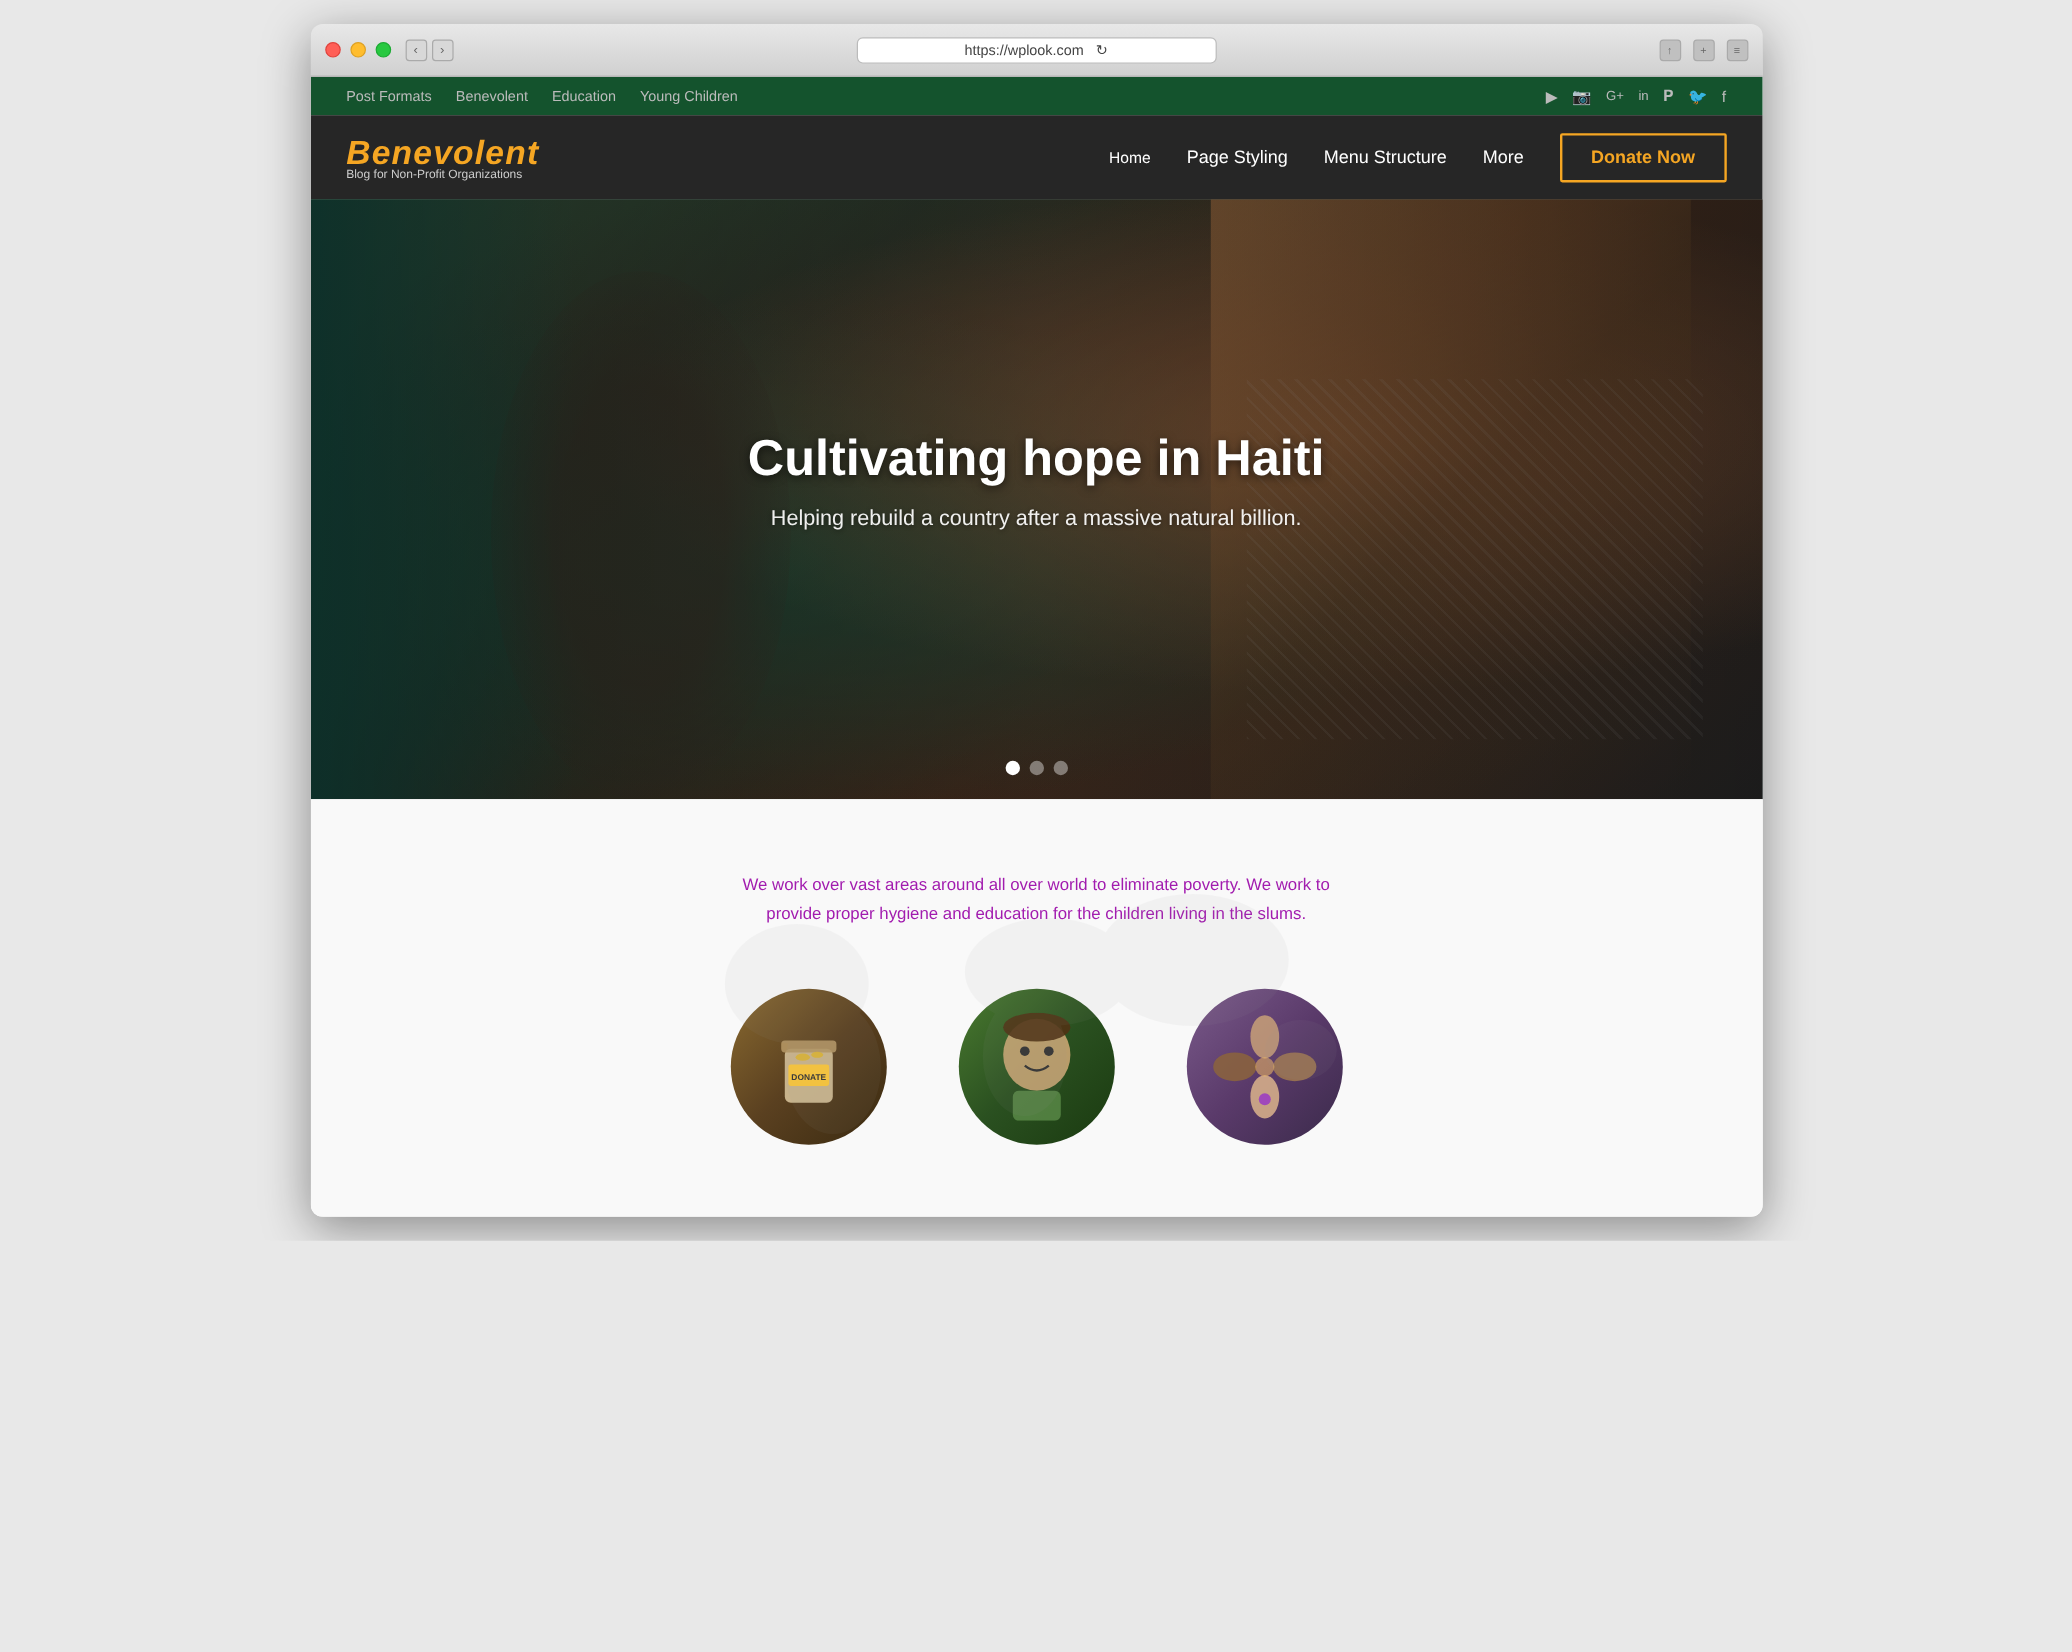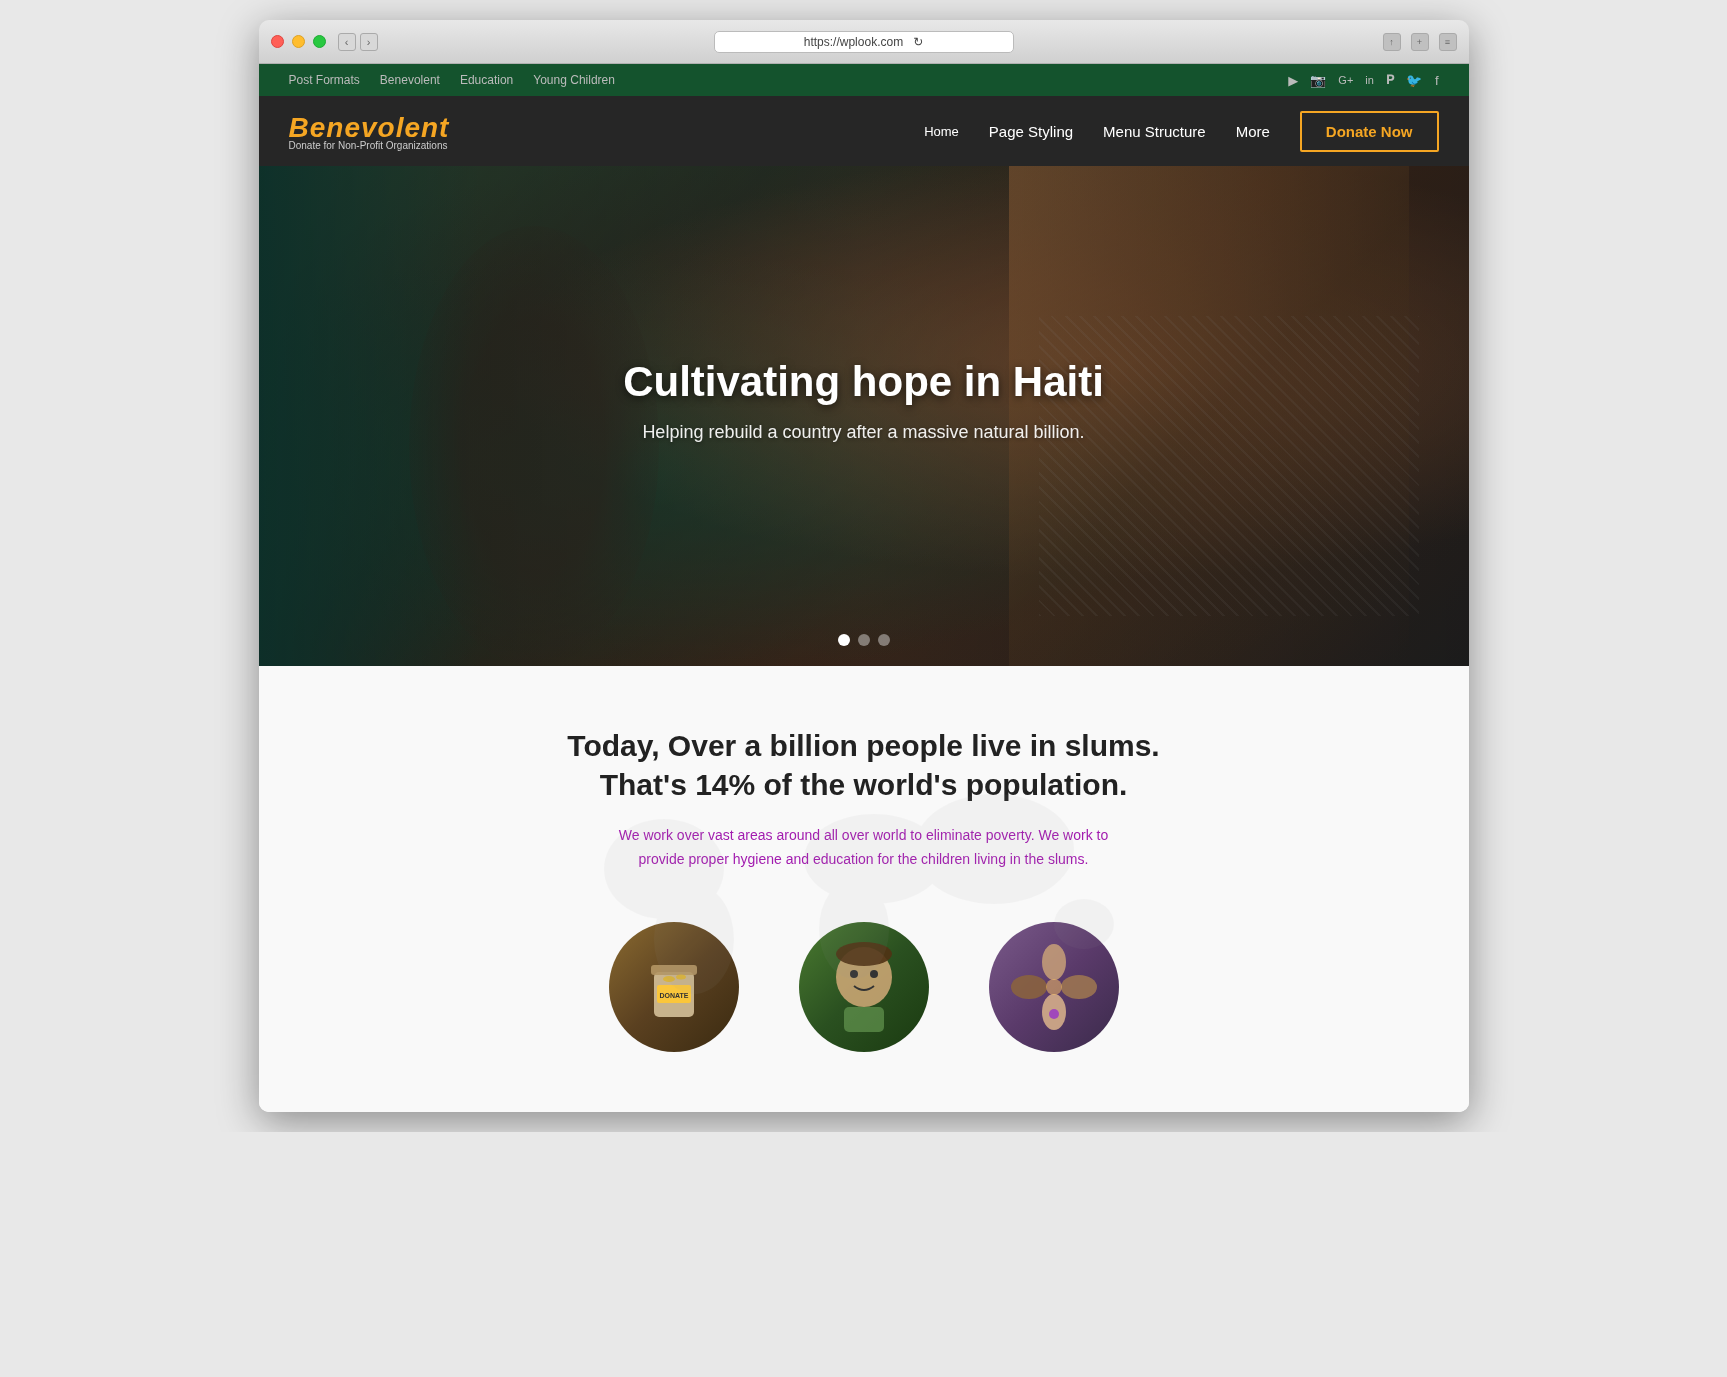--- a/index.html
+++ b/index.html
@@ -316,21 +316,21 @@
         <span class="social-icon" style="font-size:11px;">in</span>
         <span class="social-icon">𝐏</span>
         <span class="social-icon">🐦</span>
         <span class="social-icon">f</span>
       </div>
     </div>
 
     <div class="main-nav">
       <div>
         <div class="logo-text">Benevolent</div>
-        <div class="logo-tagline">Donate for Non-Profit Organizations</div>
+        <div class="logo-tagline">Blog for Non-Profit Organizations</div>
       </div>
       <div class="nav-links">
         <a href="#" style="color:white;text-decoration:none;font-size:13px;">Home</a>
         <a href="#" style="color:white;text-decoration:none;font-size:15px;">Page Styling</a>
         <a href="#" style="color:white;text-decoration:none;font-size:15px;">Menu Structure</a>
         <a href="#" style="color:white;text-decoration:none;font-size:15px;">More</a>
         <button class="donate-btn">Donate Now</button>
       </div>
     </div>
 
@@ -368,24 +368,20 @@
       <svg class="world-map-decoration" viewBox="0 0 600 300" fill="#999">
 
         <ellipse cx="100" cy="130" rx="60" ry="50"></ellipse>
         <ellipse cx="130" cy="200" rx="40" ry="55"></ellipse>
         <ellipse cx="310" cy="120" rx="70" ry="45"></ellipse>
         <ellipse cx="290" cy="190" rx="35" ry="50"></ellipse>
         <ellipse cx="430" cy="110" rx="80" ry="55"></ellipse>
         <ellipse cx="520" cy="185" rx="30" ry="25"></ellipse>
       </svg>
 
-      <h2 class="section-heading">
-        <span>Today, Over a billion people live in slums.</span><br>
-        <span>That's 14% of the world's population.</span>
-      </h2>
       <p class="section-description">We work over vast areas around all over world to eliminate poverty. We work to provide proper hygiene and education for the children living in the slums.</p>
 
       <div class="cards-row">
 
         <div class="card-circle card-circle-1">
           <div class="jar-visual">
 
             <svg width="70" height="80" viewBox="0 0 70 80">
 
               <rect x="15" y="25" width="40" height="45" rx="5" fill="rgba(220,200,160,0.85)"></rect>

